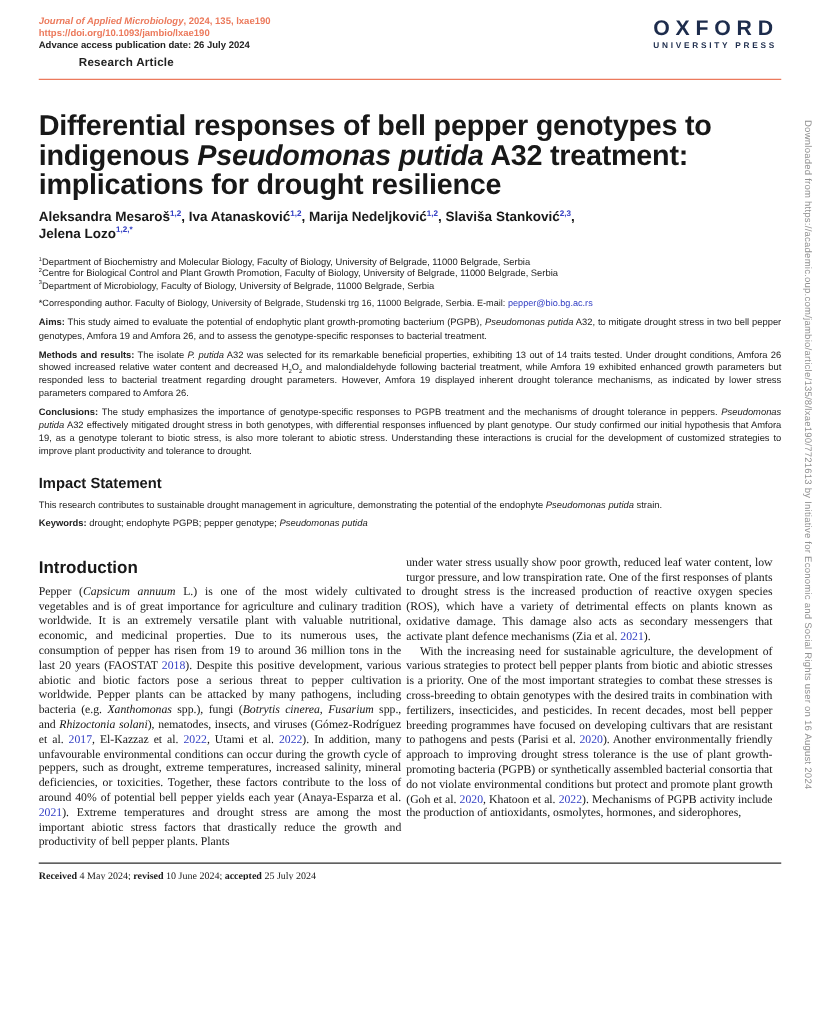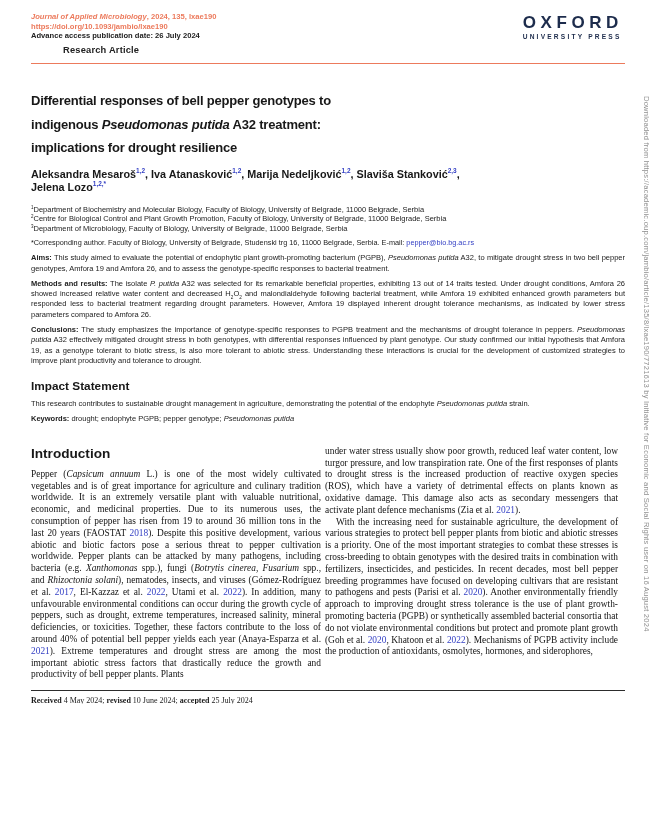--- a/index.html
+++ b/index.html
@@ -24,21 +24,21 @@
   .meta .rtype{color:#222;font-weight:700;font-size:9.3px;margin-top:5px;letter-spacing:0.2px;padding-left:32px;}
   .logos{display:flex;gap:28px;align-items:flex-start;margin-top:2px;margin-right:2px;}
   .logo-jam{color:var(--navy);line-height:1.12;}
   .logo-jam .s{font-size:5.4px;letter-spacing:1px;font-weight:600;}
   .logo-jam .b{font-size:10.6px;font-weight:600;letter-spacing:0.5px;}
   .logo-oup{color:var(--navy);}
   .logo-oup .b{font-size:17px;font-weight:700;letter-spacing:4.6px;line-height:1;}
   .logo-oup .s{font-size:6.6px;font-weight:700;letter-spacing:2.2px;margin-top:2px;}
   .accent-rule{border:none;border-top:1.7px solid var(--accent);margin:8px 0 0 0;}
   
-  .title{margin:25px 0 0 0;font-size:13px;line-height:23.4px;font-weight:700;color:#181818;letter-spacing:-0.2px;}
+  .title{margin:25px 0 0 0;font-size:23px;line-height:23.4px;font-weight:700;color:#181818;letter-spacing:-0.2px;}
   .authors{margin-top:8px;font-size:10.8px;font-weight:700;line-height:13.6px;color:#181818;}
   .authors .run-sup{color:var(--link);}
   .run-sup{font-size:0.6em;line-height:0;}
   .run-sub{font-size:0.62em;line-height:0;}
   .run-i{font-style:italic;}
   .run-b{font-weight:700;}
   .run-a{color:var(--link);cursor:pointer;}
   .affils{margin-top:10px;font-size:7.5px;line-height:9.4px;color:#1c1c1c;}
   .corresponding{margin-top:5px;font-size:7.3px;line-height:9.2px;color:#1c1c1c;}
   

